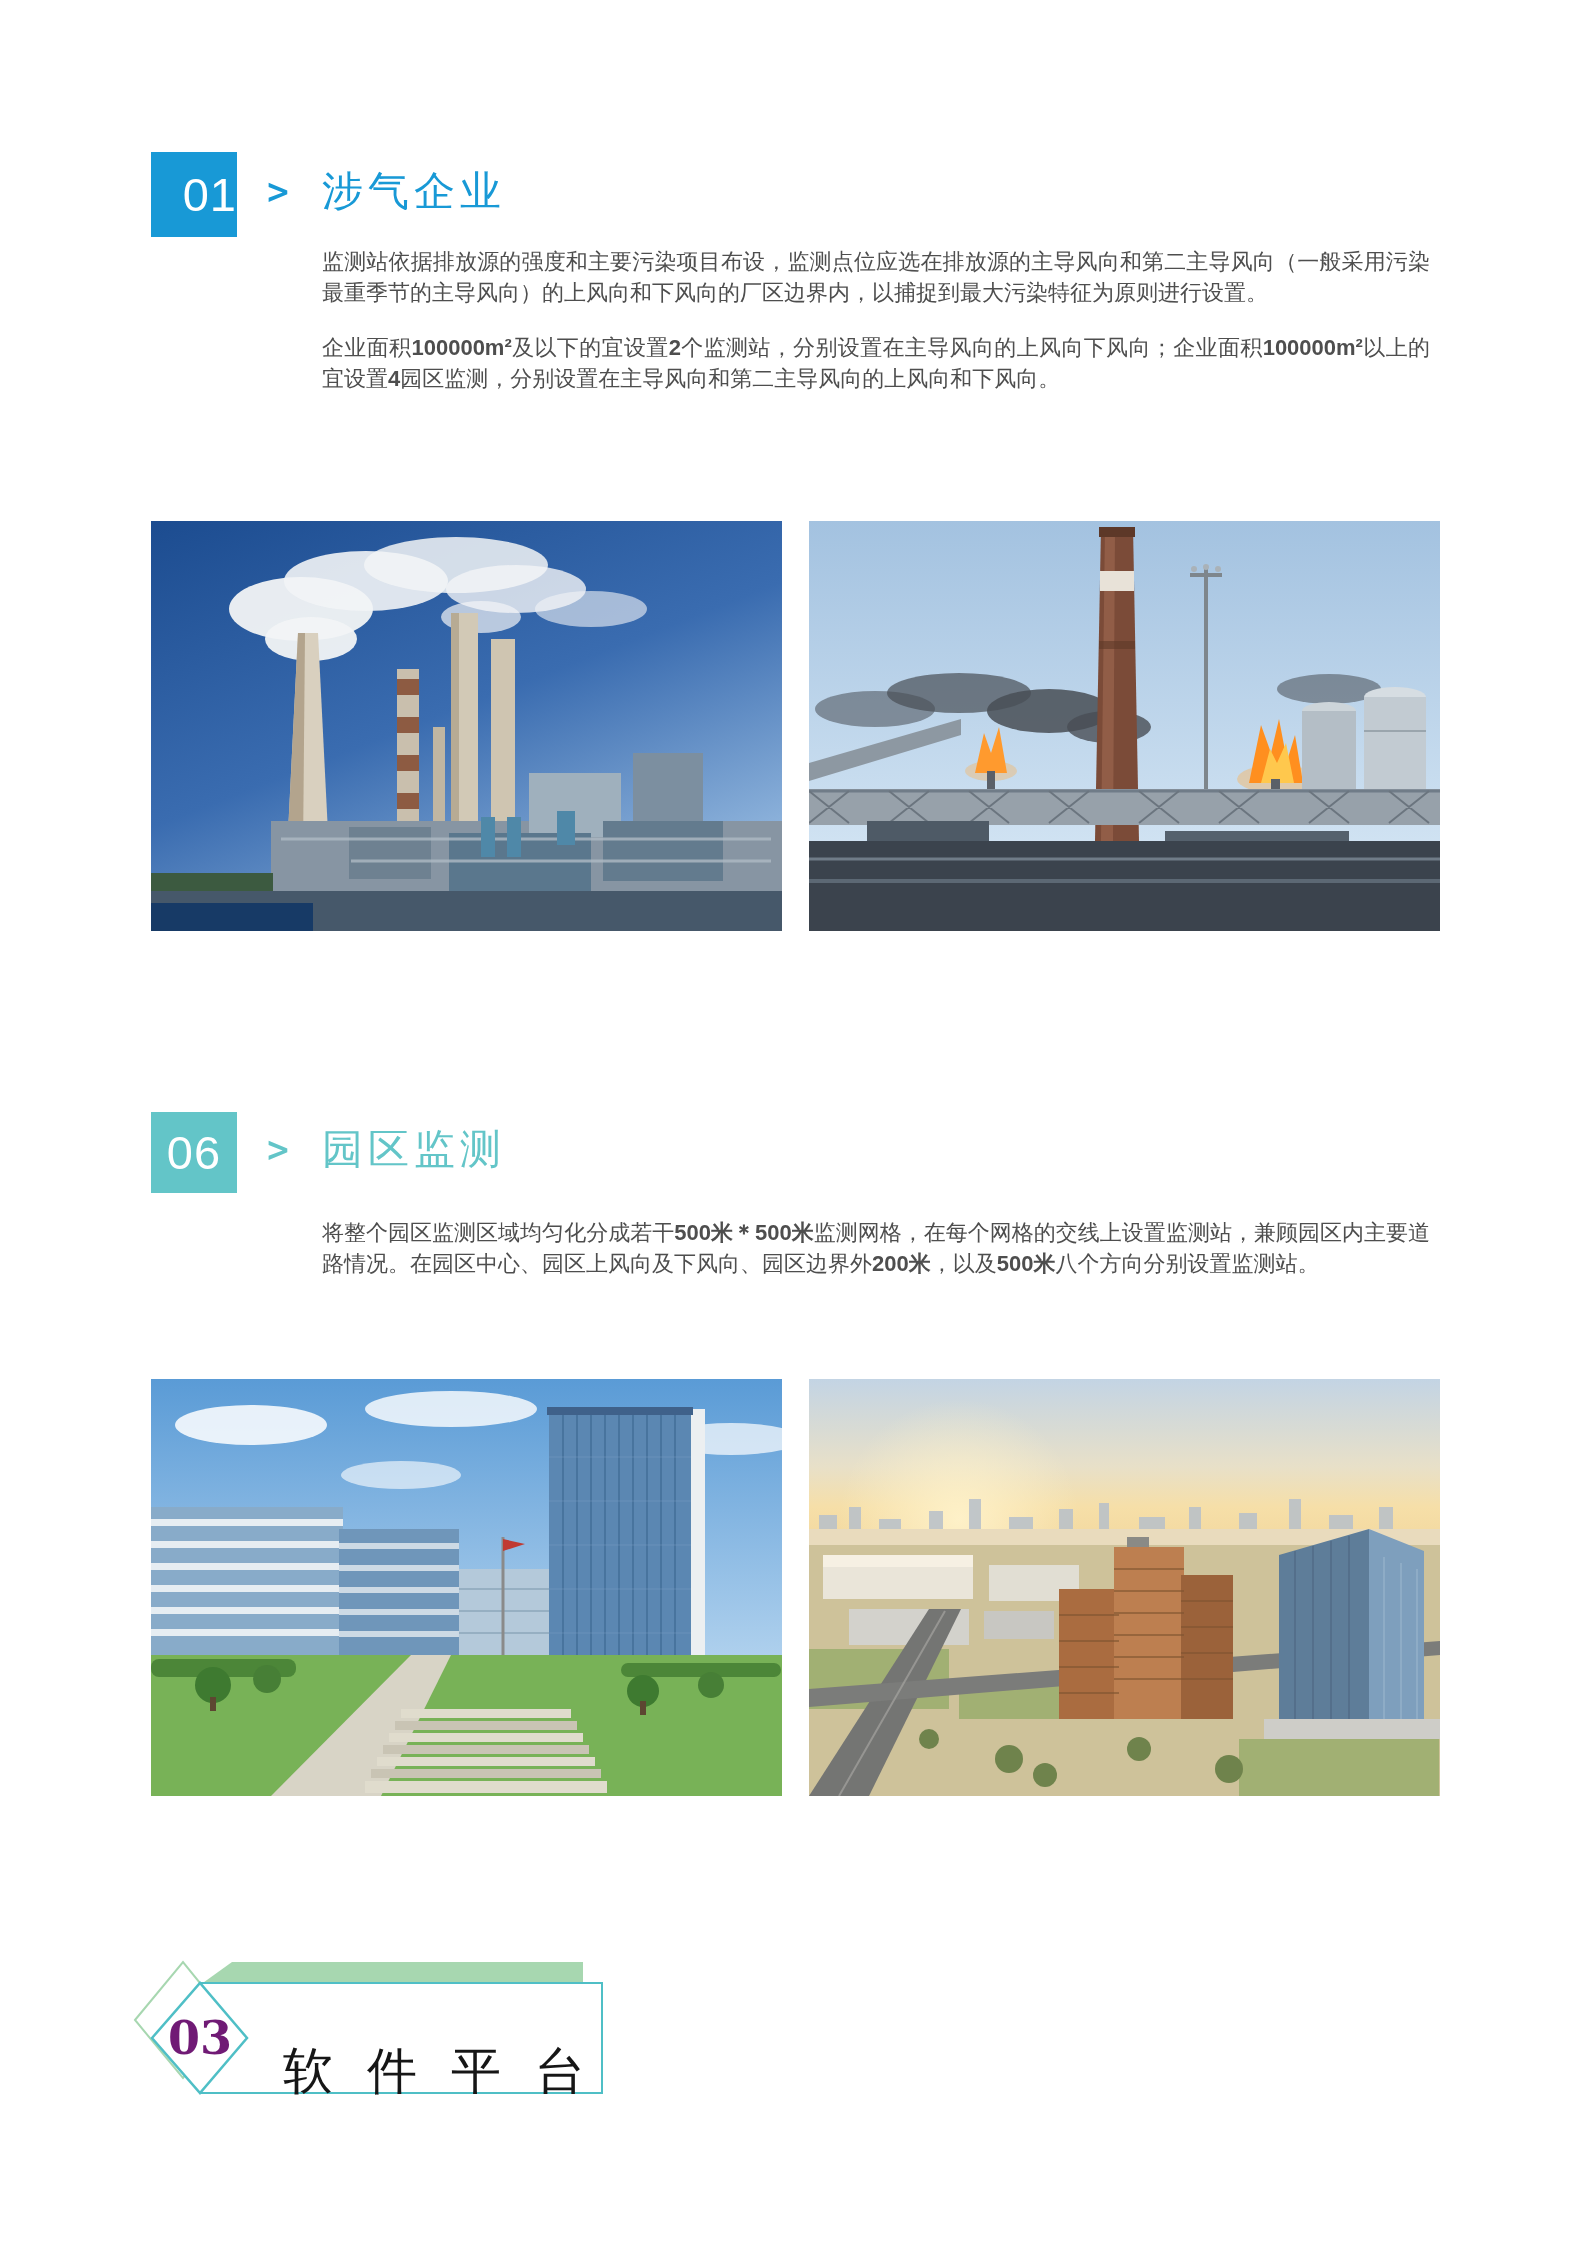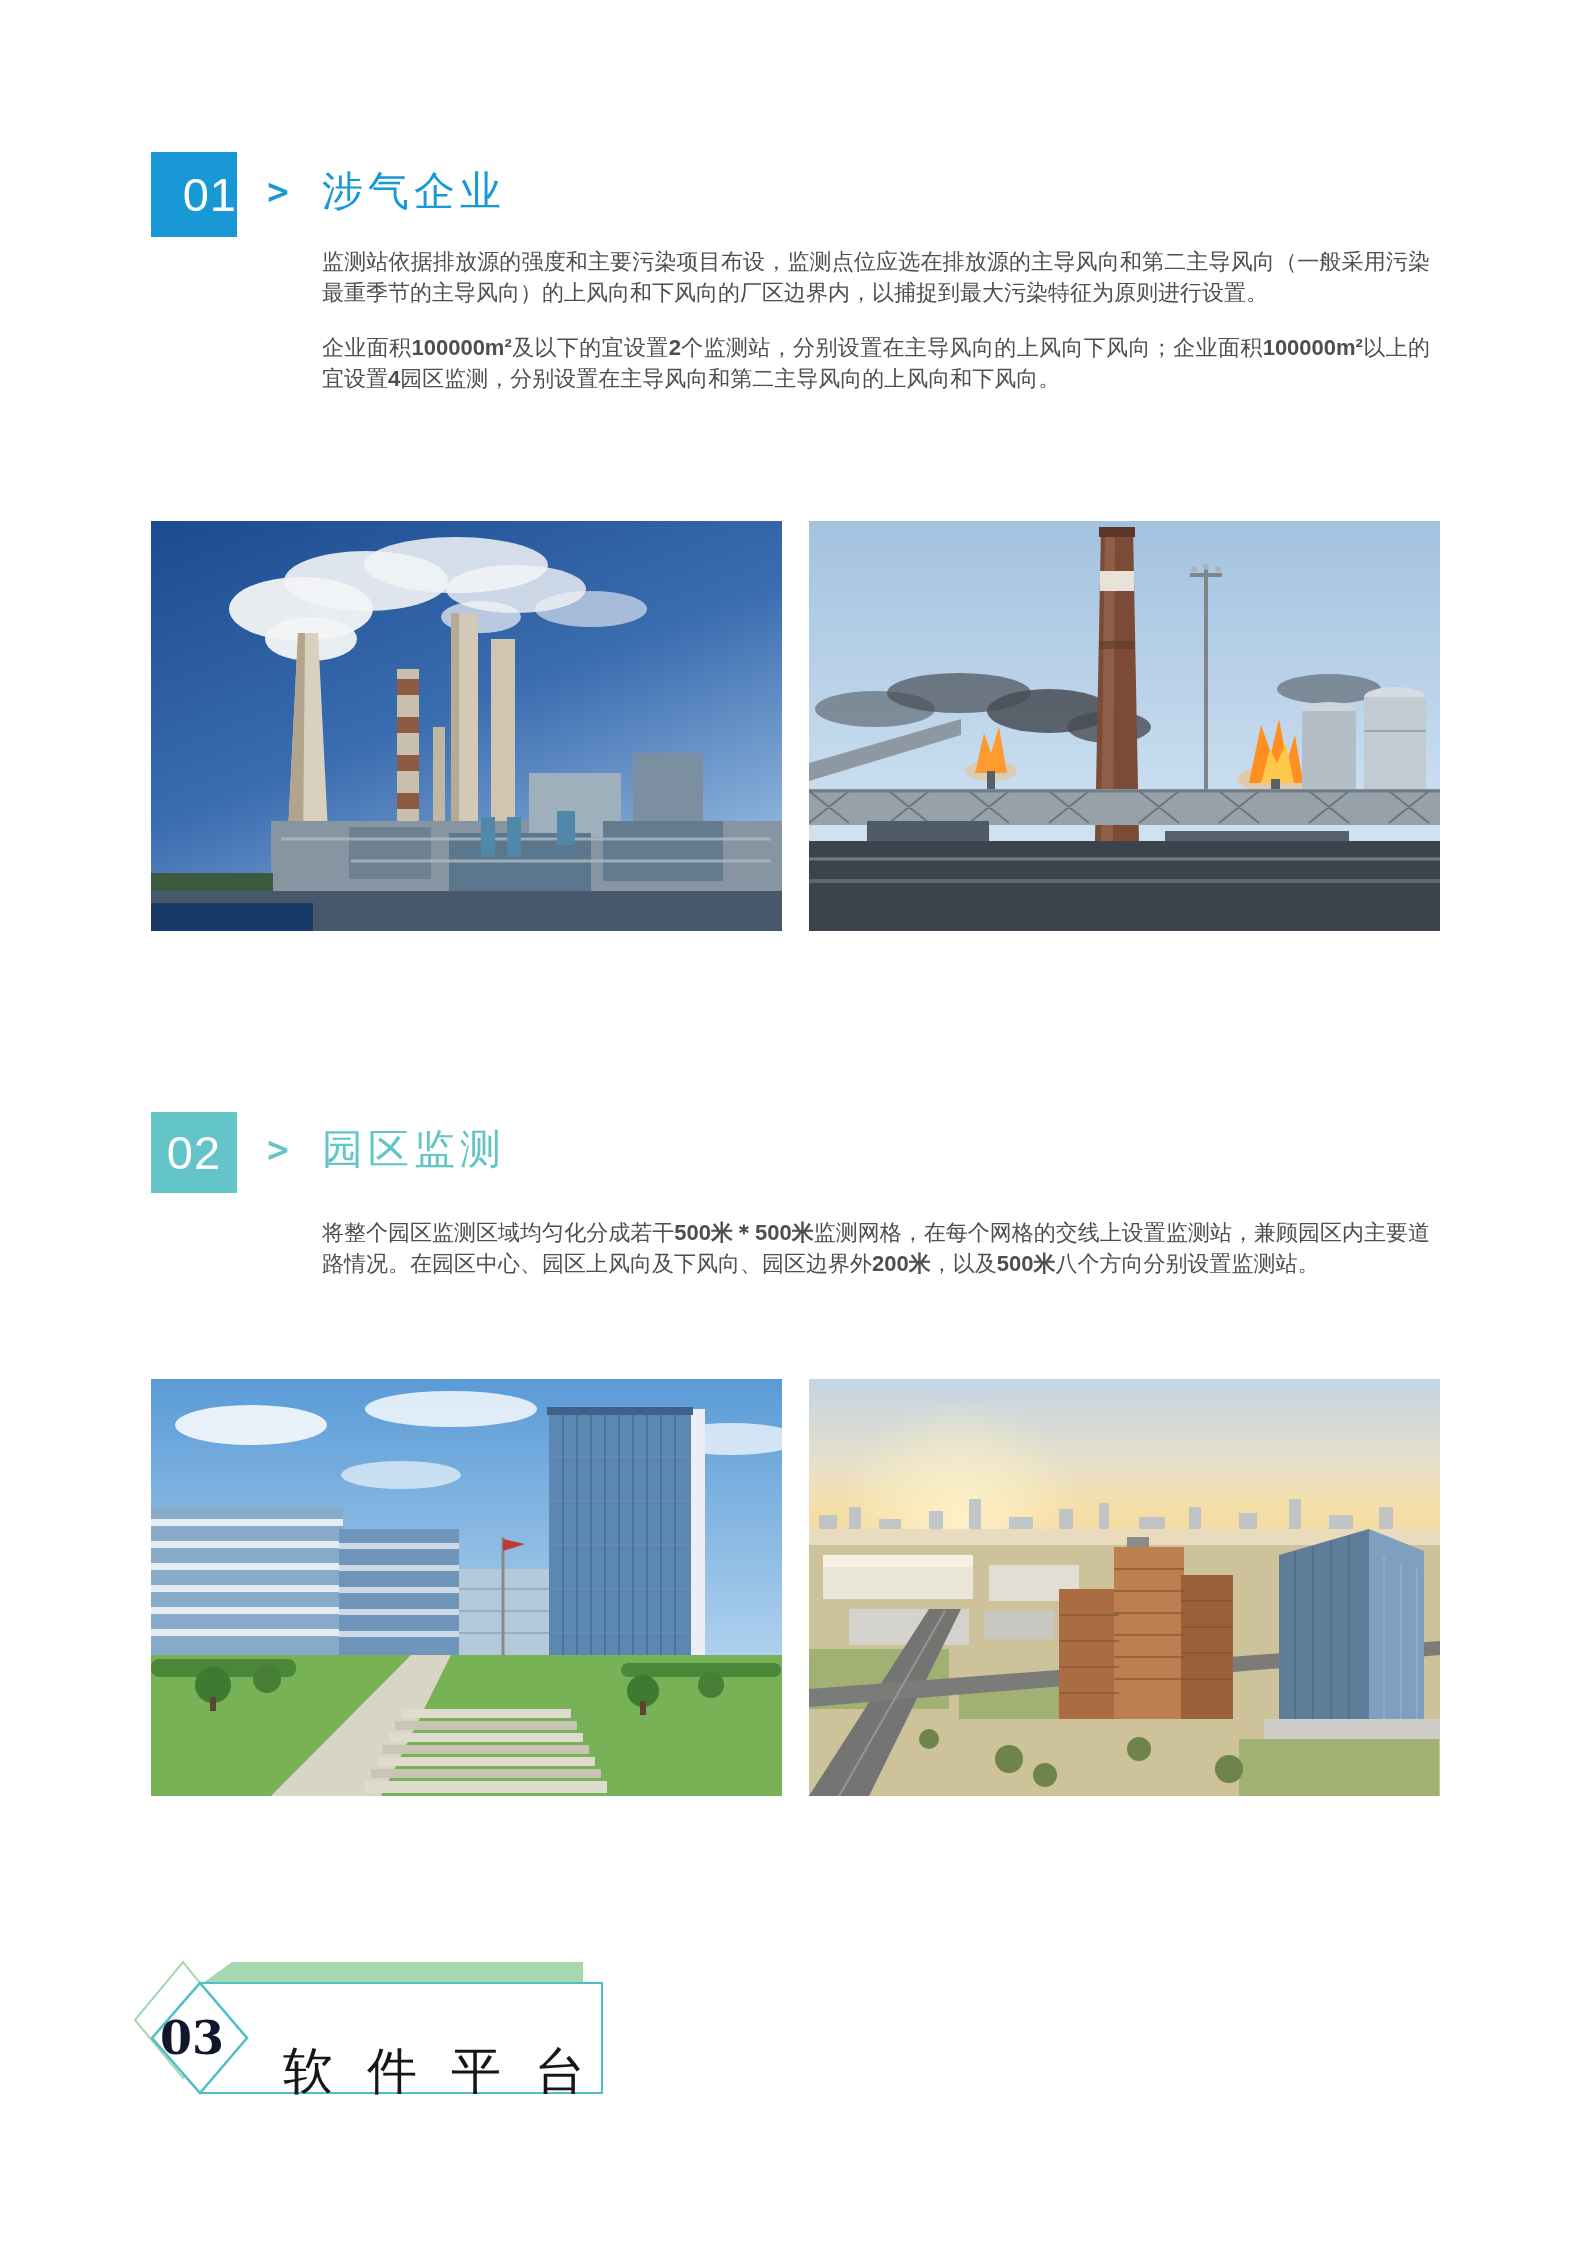--- a/index.html
+++ b/index.html
@@ -37,23 +37,23 @@
   .sec-title.teal{color:var(--teal);}
   .para{
     width:1108px;color:var(--body-text);
     font-size:22px;line-height:31px;text-align:justify;
     font-family:"Liberation Sans","DejaVu Sans",sans-serif;
   }
   .para .rb{font-weight:700;font-family:"Liberation Sans",sans-serif;}
   .photo{overflow:hidden;background:#dfe7ee;}
   .photo svg{display:block;width:100%;height:100%;}
   .big03{
-    width:80px;height:52px;line-height:52px;
+    width:80px;height:52px;line-height:52px;text-align:center;
     font-family:"DejaVu Serif","Liberation Serif",serif;
-    font-size:46px;font-weight:700;color:#0f172a;
+    font-size:46px;font-weight:700;color:#701a75;
   }
   .soft-title{
     height:52px;line-height:54px;white-space:nowrap;
     font-family:"Liberation Serif","DejaVu Serif",serif;
     font-size:50px;letter-spacing:34px;color:#161616;font-weight:500;margin-top:32px;
   }
 </style>
 </head>
 <body>
 
@@ -165,21 +165,21 @@
       <path d="M0,270 L40,302 M40,270 L0,302 M80,270 L120,302 M120,270 L80,302 M160,270 L200,302 M200,270 L160,302 M240,270 L280,302 M280,270 L240,302 M330,270 L370,302 M370,270 L330,302 M410,270 L450,302 M450,270 L410,302 M500,270 L540,302 M540,270 L500,302 M580,270 L620,302 M620,270 L580,302" stroke="#6b757f" stroke-width="2" fill="none"></path>
       <rect x="58" y="300" width="122" height="62" fill="#4e5a66"></rect>
       <rect x="356" y="310" width="184" height="52" fill="#55616d"></rect>
       <rect x="0" y="320" width="631" height="90" fill="#3b434d"></rect>
       <line x1="0" y1="338" x2="631" y2="338" stroke="#707c88" stroke-width="3"></line>
       <line x1="0" y1="360" x2="631" y2="360" stroke="#5c6874" stroke-width="4"></line>
     </svg>
   </div>
 
   <div class="abs badge teal" style="left:151px;top:1112px;width:86px;height:81px;">
-    <span>02</span>
+    <span>06</span>
   </div>
   <div class="abs chevron teal" style="left:264px;top:1126px;">&gt;</div>
   <div class="abs sec-title teal" style="left:322px;top:1124px;">园区监测</div>
 
   <div class="abs para" style="left:322px;top:1217px;"><span>将整个园区监测区域均匀化分成若干</span><span class="rb">500米＊500米</span><span>监测网格，在每个网格的交线上设置监测站，兼顾园区内主要道路情况。在园区中心、园区上风向及下风向、园区边界外</span><span class="rb">200米</span><span>，以及</span><span class="rb">500米</span><span>八个方向分别设置监测站。</span></div>
 
   <div class="abs photo" style="left:151px;top:1379px;width:631px;height:417px;">
     <svg viewBox="0 0 631 417" preserveAspectRatio="none">
       <defs>
         <linearGradient id="sky3" x1="0" y1="0" x2="0" y2="1">

